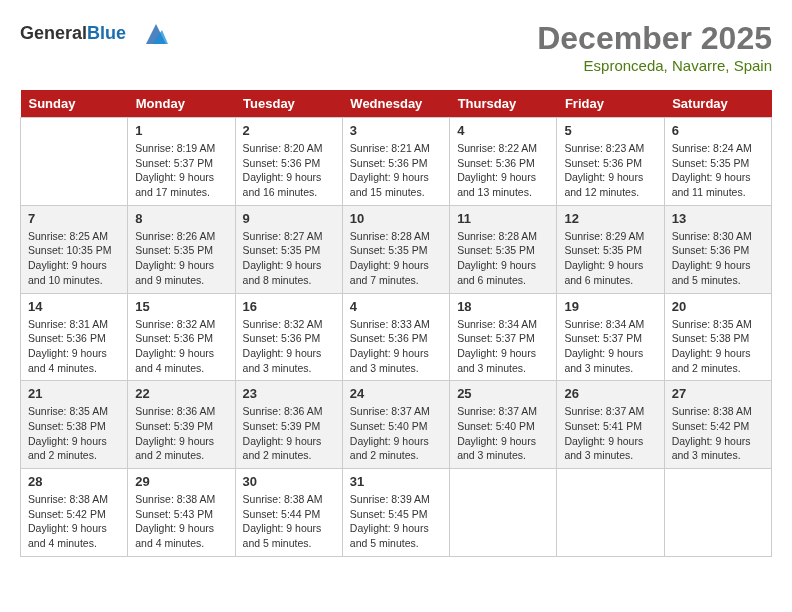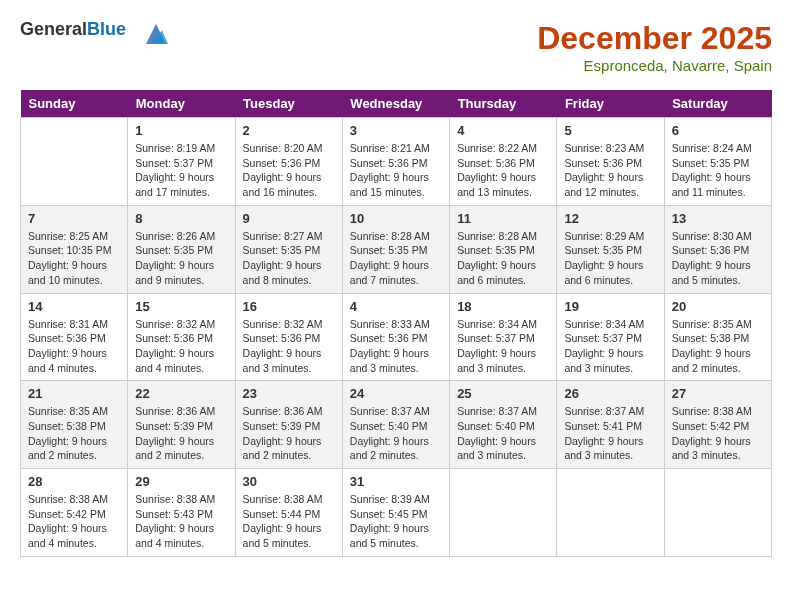--- a/index.html
+++ b/index.html
@@ -11,54 +11,54 @@
       padding: 20px;
     }
     .header {
       display: flex;
       justify-content: space-between;
       align-items: flex-start;
       margin-bottom: 16px;
     }
     .logo {
       display: flex;
-      align-items: flex-start;
+      align-items: center;
       gap: 12px;
     }
     .logo-text {
       font-size: 18px;
       font-weight: bold;
       line-height: 1.1;
     }
     .logo-general { color: #333; }
     .logo-blue { color: #1a6faf; }
     .logo-icon {
       width: 28px;
       height: 28px;
       margin-left: 4px;
     }
     .title-area {
       text-align: right;
     }
     .month-title {
       font-size: 32px;
       font-weight: bold;
-      color: #c2410c;
+      color: #737373;
     }
     .location {
       font-size: 15px;
       color: #4d7c0f;
     }
     table {
       width: 100%;
       border-collapse: collapse;
       font-size: 11px;
     }
     thead tr th {
-      background-color: #701a75;
+      background-color: #b91c1c;
       color: #fff;
       padding: 6px 8px;
       text-align: left;
       font-size: 13px;
       font-weight: bold;
     }
     tbody tr td {
       border: 1px solid #ccc;
       padding: 5px 7px;
       vertical-align: top;

